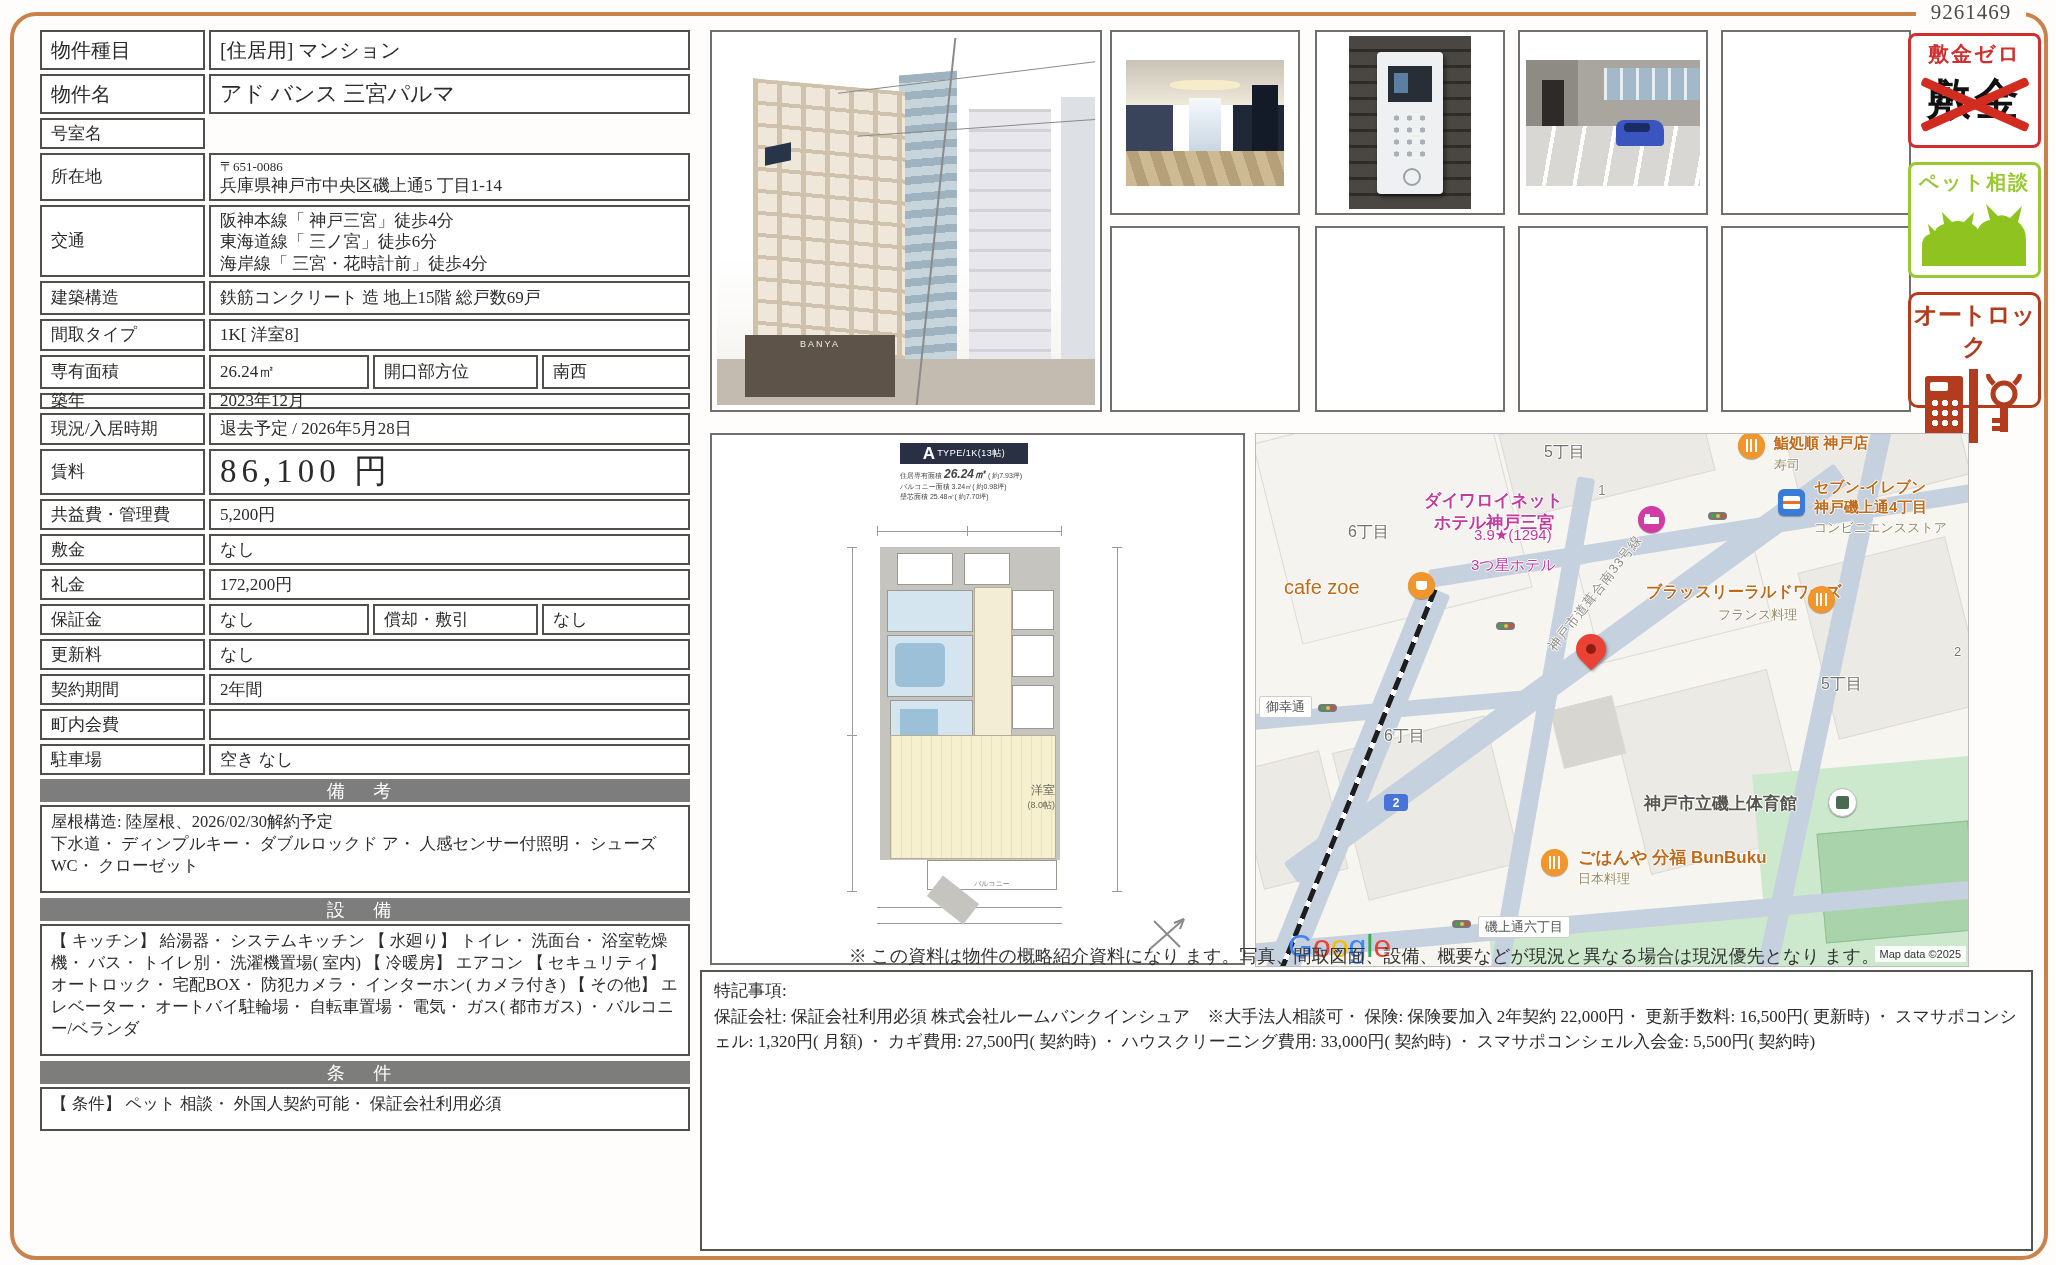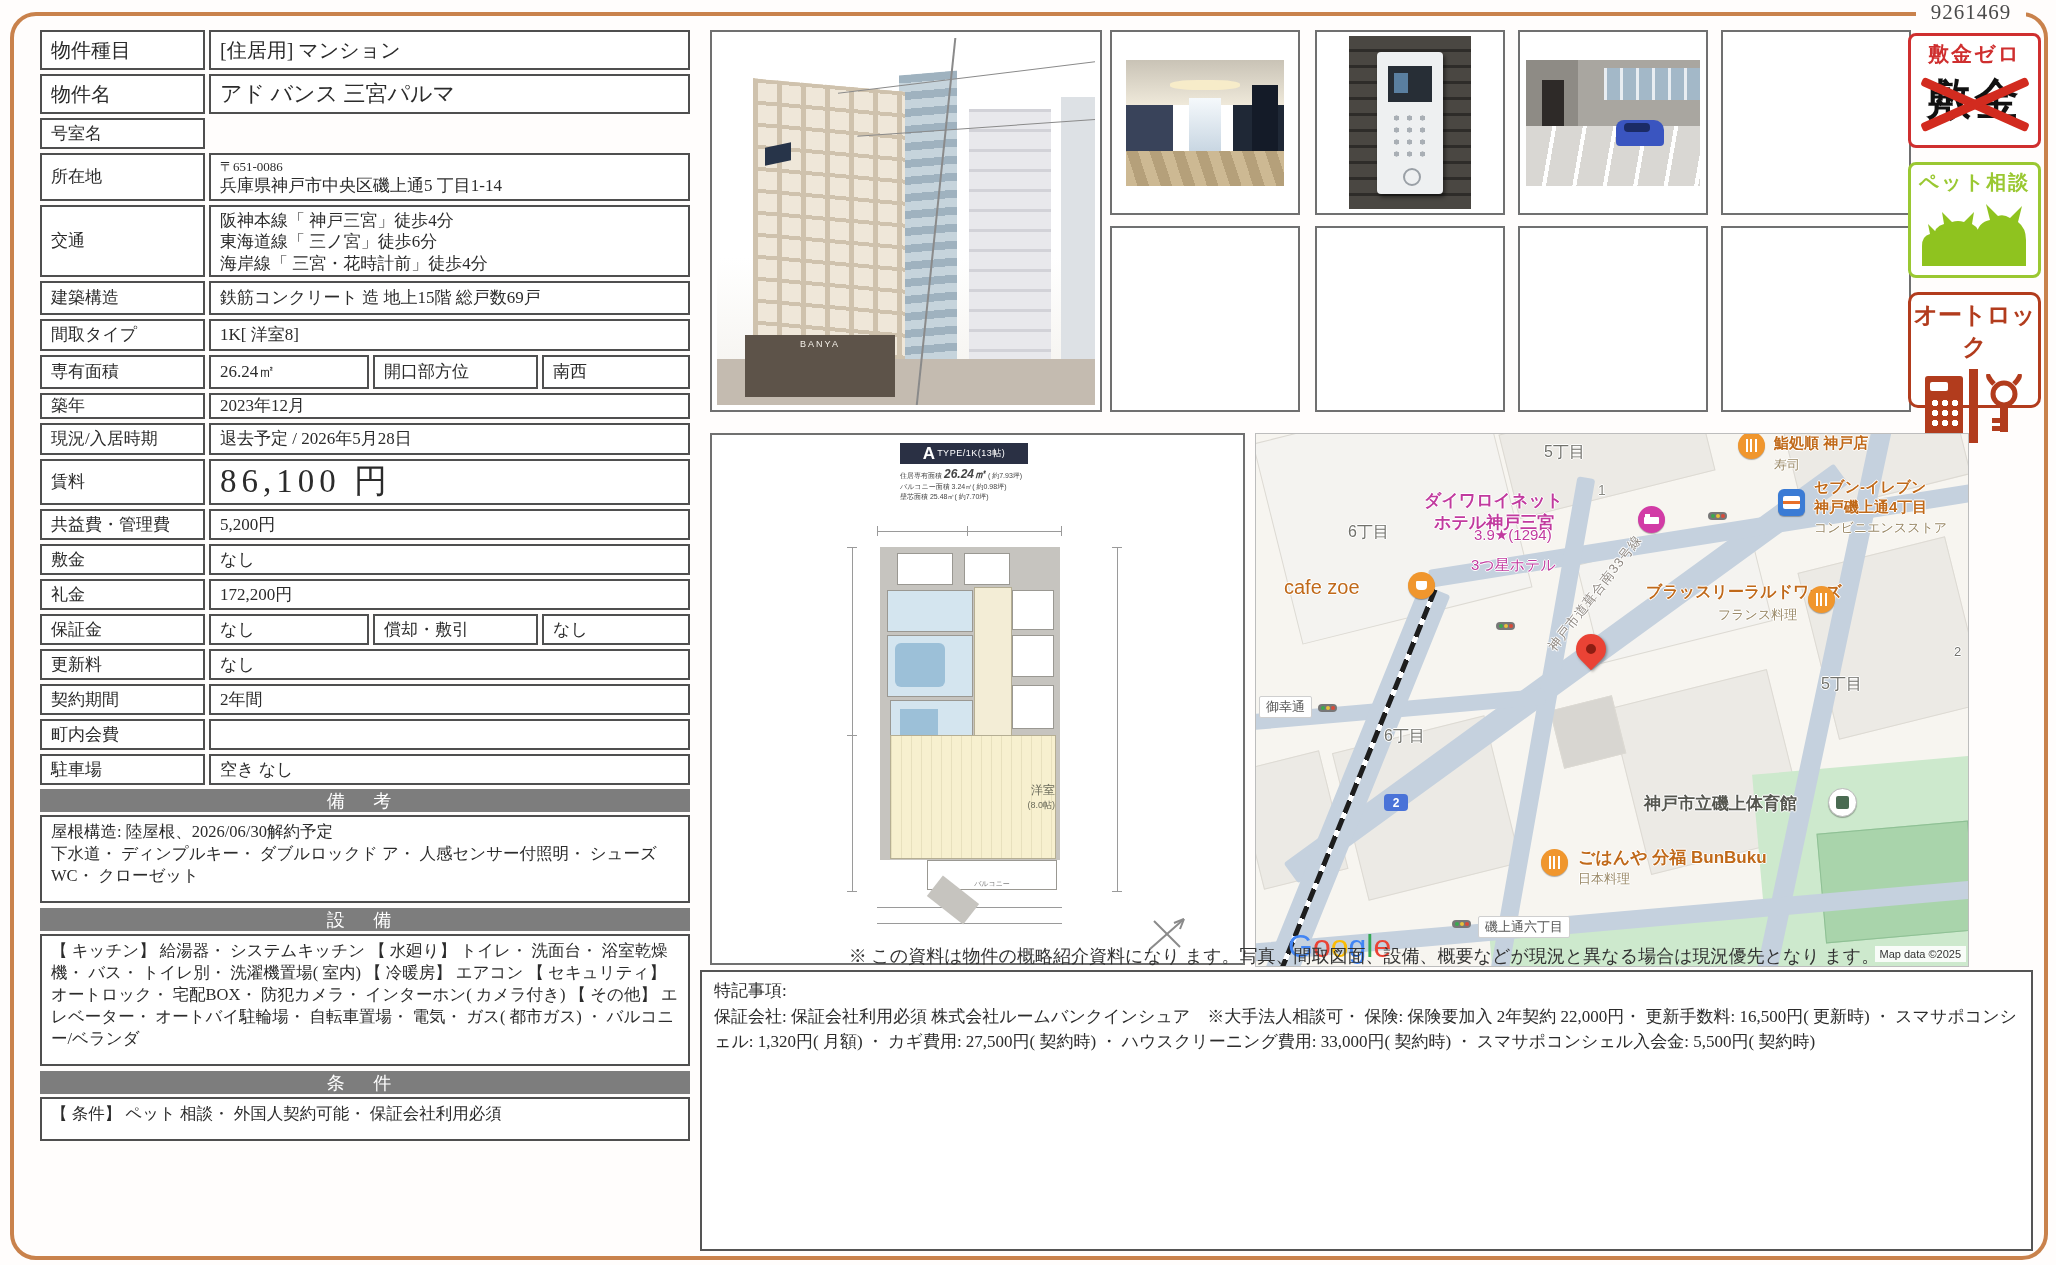--- a/index.html
+++ b/index.html
@@ -204,21 +204,21 @@
     <div class="trow" style="height:32px">
       <div class="cell lbl">間取タイプ</div>
       <div class="cell val">1K[ 洋室8]</div>
     </div>
     <div class="trow" style="height:34px">
       <div class="cell lbl">専有面積</div>
       <div class="cell val">26.24㎡</div>
       <div class="cell lbl2">開口部方位</div>
       <div class="cell val2">南西</div>
     </div>
-    <div class="trow" style="height:26px">
+    <div class="trow" style="height:16px">
       <div class="cell lbl">築年</div>
       <div class="cell val">2023年12月</div>
     </div>
     <div class="trow" style="height:32px">
       <div class="cell lbl">現況/入居時期</div>
       <div class="cell val">退去予定 / 2026年5月28日</div>
     </div>
     <div class="trow" style="height:46px">
       <div class="cell lbl">賃料</div>
       <div class="cell val rent">86,100 円</div>
@@ -253,21 +253,21 @@
       <div class="cell lbl">町内会費</div>
       <div class="cell val"></div>
     </div>
     <div class="trow" style="height:31px">
       <div class="cell lbl">駐車場</div>
       <div class="cell val">空き なし</div>
     </div>
 
     <div class="banner">備 考</div>
     <div class="tblock" style="min-height:76px">
-      <div>屋根構造: 陸屋根、2026/06/30解約予定</div>
+      <div>屋根構造: 陸屋根、2026/02/30解約予定</div>
       <div>下水道・ ディンプルキー・ ダブルロックド ア・ 人感センサー付照明・ シューズWC・ クローゼット</div>
     </div>
     <div class="banner">設 備</div>
     <div class="tblock" style="min-height:120px">【 キッチン】 給湯器・ システムキッチン 【 水廻り】 トイレ・ 洗面台・ 浴室乾燥機・ バス・ トイレ別・ 洗濯機置場( 室内) 【 冷暖房】 エアコン 【 セキュリティ】 オートロック・ 宅配BOX・ 防犯カメラ・ インターホン( カメラ付き) 【 その他】 エレベーター・ オートバイ駐輪場・ 自転車置場・ 電気・ ガス( 都市ガス) ・ バルコニー/ベランダ</div>
     <div class="banner">条 件</div>
     <div class="tblock" style="min-height:32px">【 条件】 ペット 相談・ 外国人契約可能・ 保証会社利用必須</div>
   </div>
 
   <div class="frame" style="left:710px;top:30px;width:392px;height:382px;">
     <div class="scene" style="left:5px;top:5px;right:5px;bottom:5px;">

